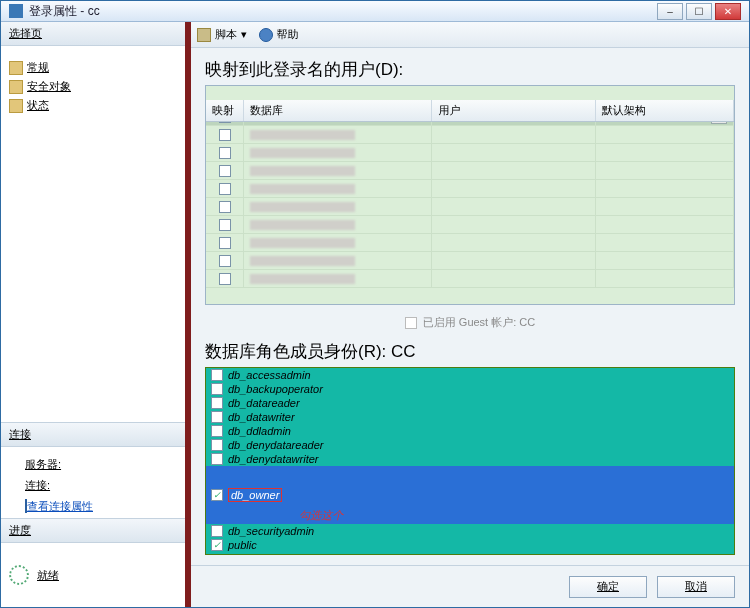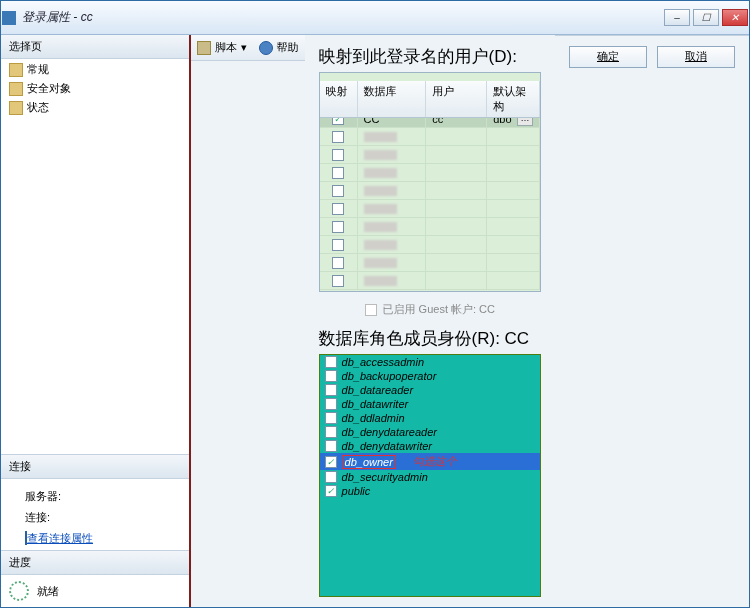--- a/index.html
+++ b/index.html
@@ -1,61 +1,61 @@
 <!DOCTYPE html>
 <html><head>
 <meta charset="utf-8">
 <style>
   * { box-sizing: border-box; margin: 0; padding: 0; }
   body { font-family: "Microsoft YaHei", Tahoma, sans-serif; font-size: 11px; background: #fff; }
   .window { width: 750px; height: 608px; border: 1px solid #2e6ba3; background: #eef3f7; display: flex; flex-direction: column; }
-  .titlebar { height: 34px; background: linear-gradient(#f8fbff,#d8e6f5); display: flex; align-items:center; padding:0 1px; border-bottom:1px solid #9db9d6;font-style:italic; }
+  .titlebar { height: 21px; background: linear-gradient(#f8fbff,#d8e6f5); display: flex; align-items:center; padding:0 8px; border-bottom:1px solid #9db9d6; }
   .titlebar .icon { width:14px; height:14px; background:#3a78b6; margin-right:6px; }
   .titlebar .title { flex:1; color:#223; font-size:12px; }
   .winbtns { display:flex; gap:3px; }
   .winbtn { width:26px; height:17px; border:1px solid #8fa7bf; background:linear-gradient(#fdfdfd,#d8e4f0); display:flex; align-items:center; justify-content:center; font-size:10px; color:#333; }
   .winbtn.close { background:linear-gradient(#e98282,#d13a3a); color:#fff; border-color:#a92c2c; }
   .content { flex:1; display:flex; overflow:hidden; }
-  .sidebar { width:190px; background:#fff; border-right:2px solid #7f1d1d; display:flex; flex-direction:column; }
+  .sidebar { width:190px; background:#fff; border-right:6px solid #7f1d1d; display:flex; flex-direction:column;text-decoration:underline; }
   .panel-hdr { background:linear-gradient(#f2f6fa,#dce6ef); padding:4px 8px; border-bottom:1px solid #c4d2df; font-size:11px; }
-  .navlist { flex:1; padding:1px 2px; overflow:auto; }
+  .navlist { flex:1; padding:12px 2px; overflow:auto; }
   .navitem { display:flex; align-items:center; padding:2px 6px; gap:4px; cursor:default; }
   .navicon { width:14px; height:14px; background:#e2c67a; border:1px solid #ba9b40; }
   .linklike { color:#0a4dbb; text-decoration:underline; cursor:pointer; }
-  .main { flex:1; background:#eef3f7; display:flex; flex-direction:row; }
+  .main { flex:1; background:#eef3f7; display:flex; flex-direction:column; }
   .toolbar { height:26px; background:linear-gradient(#f6f9fc,#e3ebf2); border-bottom:1px solid #c4d2df; display:flex; align-items:center; padding:0 6px; gap:12px; }
   .tool { display:flex; align-items:center; gap:4px; }
   .tool .ic { width:14px; height:14px; background:#c9bc88; border:1px solid #9a8840; }
   .tool .ic.help { background:#4b82c4; border-color:#235a9c; border-radius:50%; }
   .mainbody { flex:1; padding:10px 14px; overflow:hidden; display:flex; flex-direction:column; gap:10px; }
   .lbl { font-size:17px; margin-bottom:4px; display:block; }
   .grid { border:1px solid #9db4c7; background:#dbeed8; height:220px; overflow:auto; }
-  .grid-head { display:flex; background:linear-gradient(#f9fbfc,#e4ecf2); border-bottom:1px solid #b5c6d3; font-size:11px; position:sticky; top:8px; }
+  .grid-head { display:flex; background:linear-gradient(#f9fbfc,#e4ecf2); border-bottom:1px solid #b5c6d3; font-size:11px; position:sticky; top:14px; }
   .gh { padding:3px 6px; border-right:1px solid #cdd9e3; }
   .gh.c1{width:38px} .gh.c2{flex:1.4} .gh.c3{flex:1.2} .gh.c4{flex:1}
   .gr { display:flex; border-bottom:1px solid #cbe0c8; align-items:center; height:18px; }
   .gr.sel { background:#bdd5bd; }
   .gc { padding:1px 6px; border-right:1px solid #cbe0c8; height:100%; display:flex; align-items:center; overflow:hidden; }
   .gc.c1{width:38px; justify-content:center} .gc.c2{flex:1.4} .gc.c3{flex:1.2} .gc.c4{flex:1}
   .blur { color:transparent; background:#d0cfca; filter:blur(1px); height:10px; width:60%; }
   .chk { width:12px; height:12px; border:1px solid #7a93a8; background:#fff; display:inline-flex; align-items:center; justify-content:center; font-size:9px; color:#2a6; }
   .elps { width:16px; height:14px; border:1px solid #9aa; background:#e8e8e8; font-size:9px; text-align:center; }
   .guestrow { display:flex; align-items:center; gap:6px; color:#8a8a8a;justify-content:center; }
   .guestrow .chk { border-color:#bbb; color:#bbb; }
   .roles { border:1px solid #4d7c0f; background:#14b8a6; flex:1; overflow:auto; min-height:140px;font-style:italic; }
   .rolerow { display:flex; align-items:center; gap:5px; padding:1px 5px; }
   .rolerow.selected { background:#2a6fd6; color:#fff; }
-  .annot { color:#d33; margin-left:12px; }
+  .annot { color:#d33; margin-left:12px;margin-top:41px; }
   .hl-box { border:1.5px solid #d33; padding:0 2px; display:inline-block; }
   .footer { height:42px; background:#eef3f7; border-top:1px solid #c4d2df; display:flex; align-items:center; justify-content:flex-end; padding:0 14px; gap:10px;text-decoration:underline; }
   .btn { width:78px; height:22px; border:1px solid #8fa7bf; background:linear-gradient(#fdfdfd,#e6eef6); font-size:11px; }
   .subpanel { border-top:1px solid #c4d2df; }
   .conninfo { padding:4px 24px; font-size:11px; }
   .conninfo .k { margin-top:6px; }
-  .progress { padding:6px 8px; display:flex; align-items:center; gap:8px; }
+  .progress { padding:22px 8px; display:flex; align-items:center; gap:8px; }
   .spinner { width:20px; height:20px; border:2px dotted #5a7; border-radius:50%; }
 </style>
 </head>
 <body>
 
 <div class="window">
   <div class="titlebar">
     <div class="icon"></div>
     <div class="title">登录属性 - cc</div>
     <div class="winbtns">

